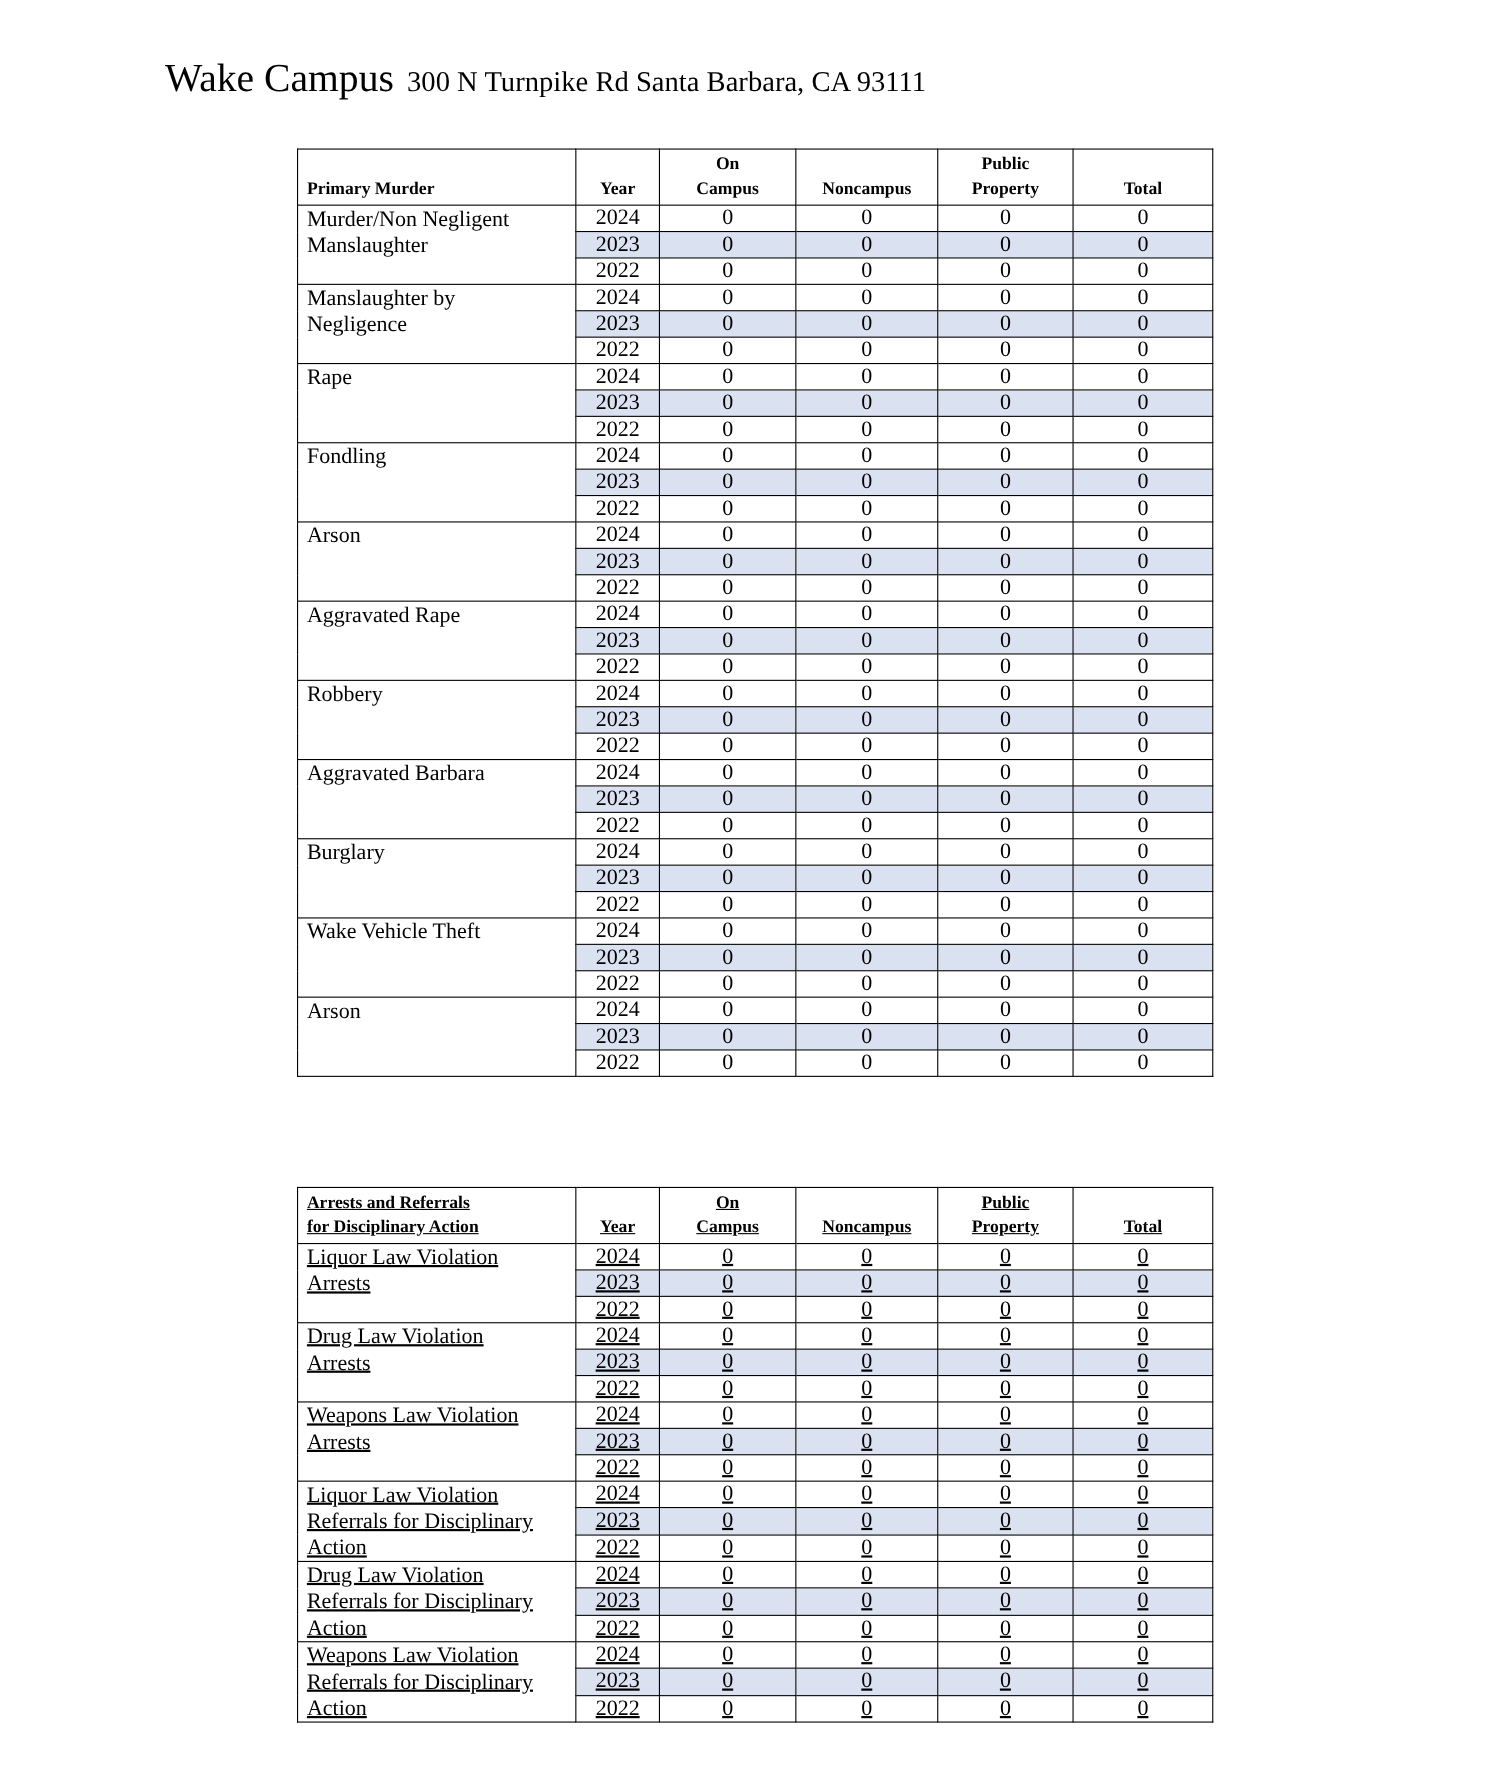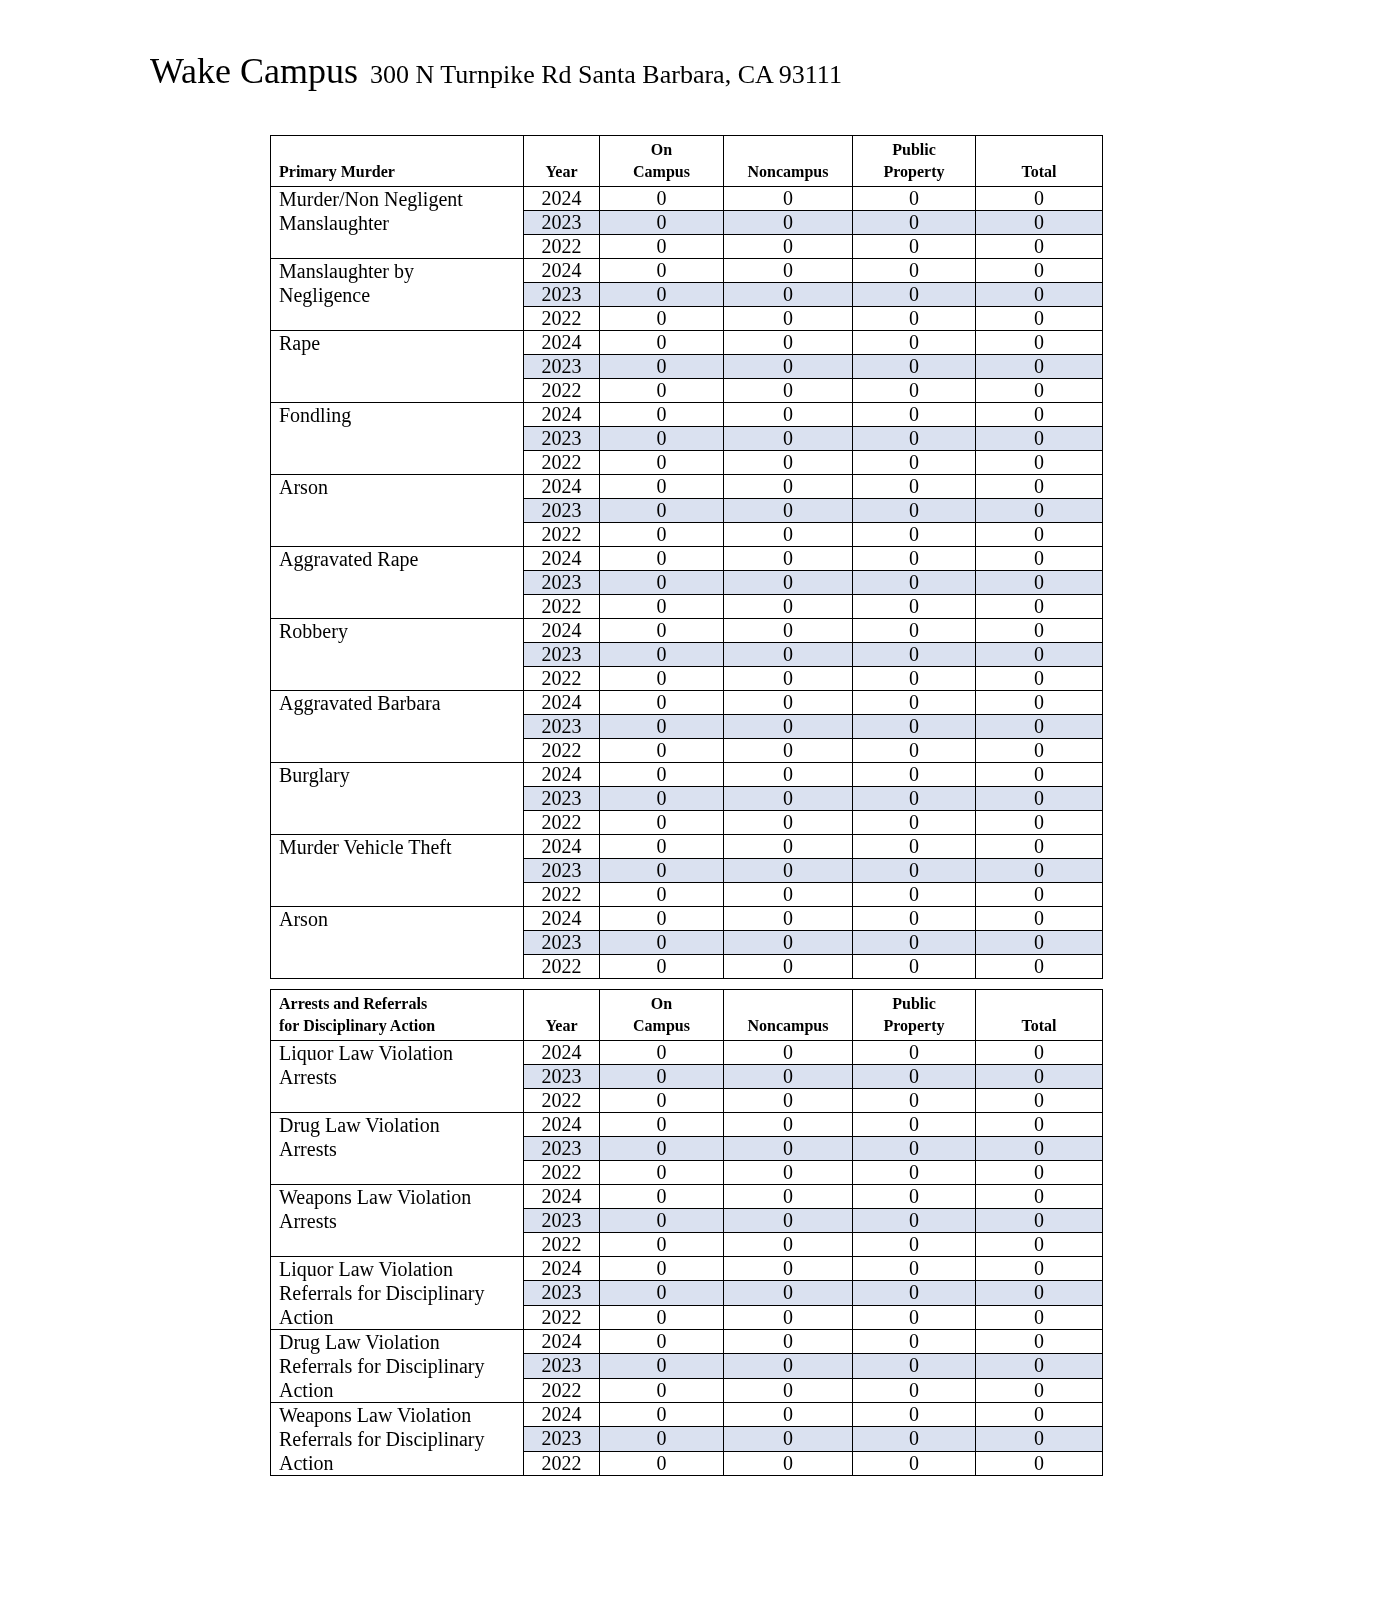--- a/index.html
+++ b/index.html
@@ -70,21 +70,21 @@
     vertical-align: top;
     padding: 0 23px 0 8px;
     line-height: 24px;
     white-space: pre-line;
     background: var(--bg);
   }
   .stats-table tr.hl td:not(.label-cell) {
     background: var(--hl);
   }
   #table-0 { top: 135px; }
-  #table-1 { top: 989px; }
+  #table-1 { top: 1079px; text-decoration: underline; }
 </style>
 </head>
 <body>
 
 <div class="page">
   <div class="doc-title">
     <span class="campus-name">Wake Campus</span><span class="campus-address">300 N Turnpike Rd Santa Barbara, CA 93111</span>
   </div>
 
   <table class="stats-table" id="table-0">
@@ -303,21 +303,21 @@
           <td>0</td>
         </tr>
         <tr>
           <td>2022</td>
           <td>0</td>
           <td>0</td>
           <td>0</td>
           <td>0</td>
         </tr>
         <tr>
-          <td class="label-cell" rowspan="3">Murder Vehicle Theft</td>
+          <td class="label-cell" rowspan="3">Wake Vehicle Theft</td>
           <td>2024</td>
           <td>0</td>
           <td>0</td>
           <td>0</td>
           <td>0</td>
         </tr>
         <tr class="hl">
           <td>2023</td>
           <td>0</td>
           <td>0</td>

